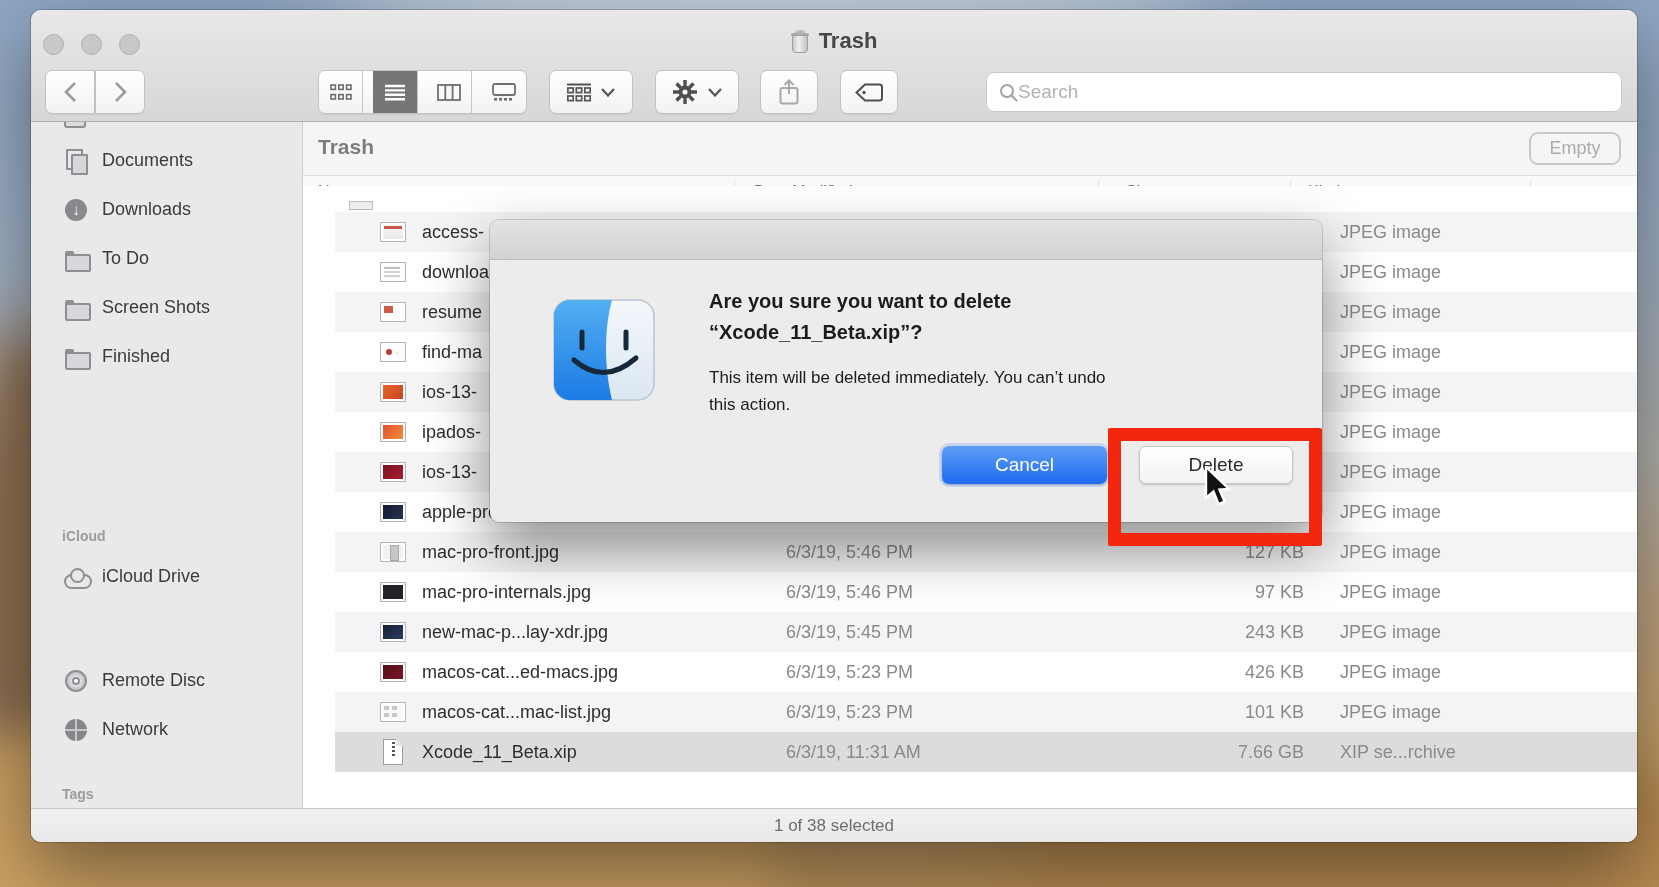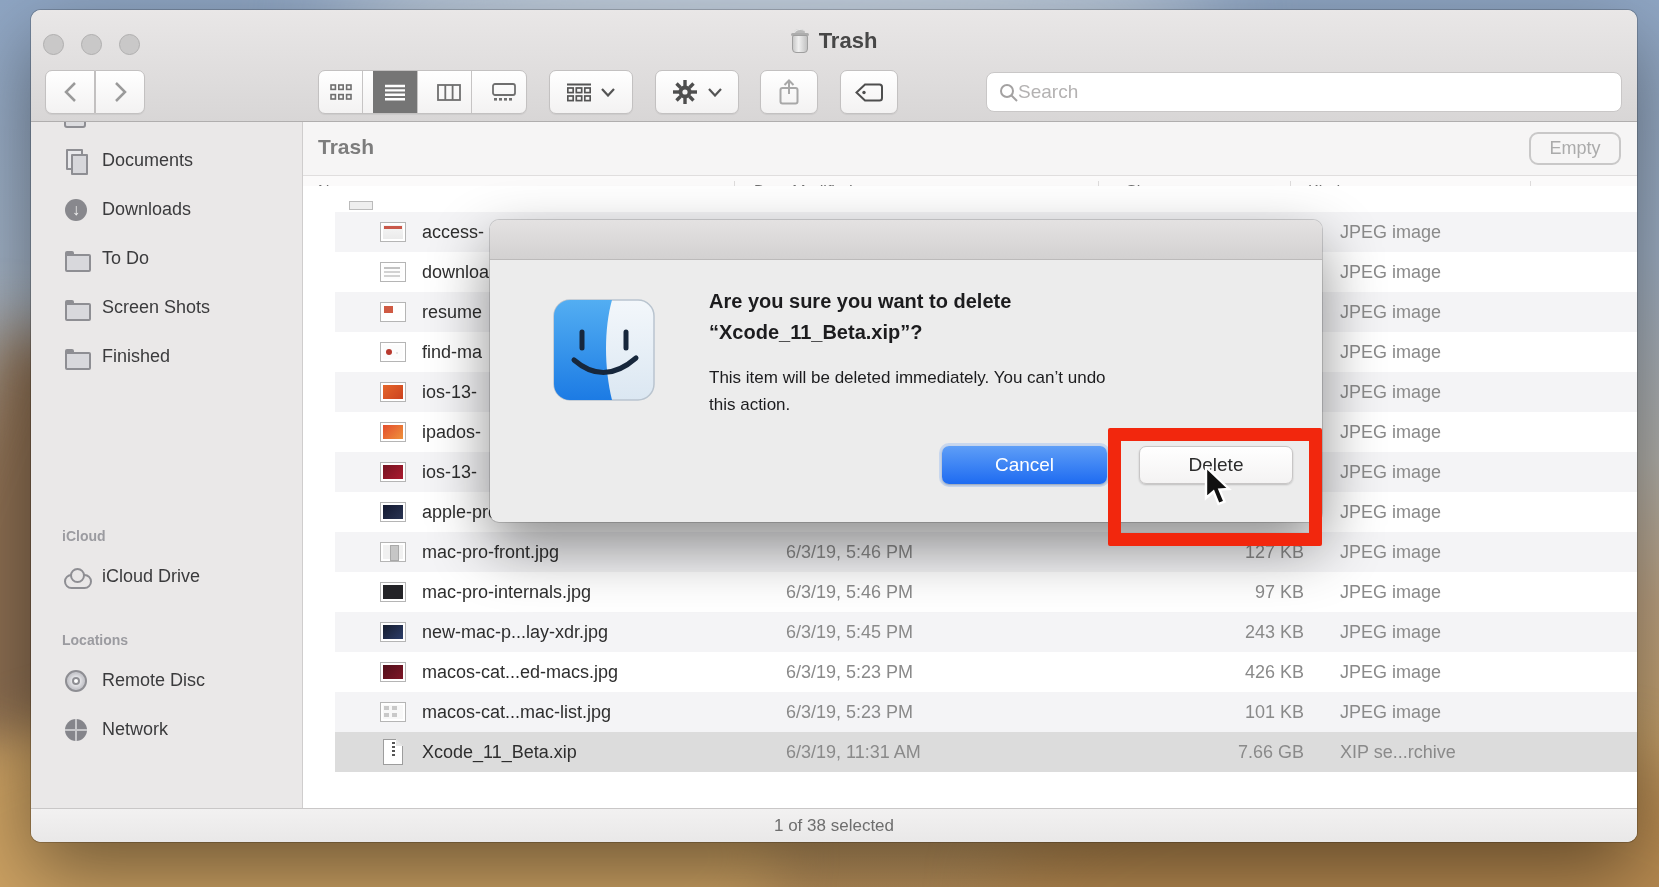--- a/index.html
+++ b/index.html
@@ -296,32 +296,32 @@
     <span>Finished</span>
   </div>
 </div>
       <div class="sb-head" style="position:absolute; top:388px; width:100%;">iCloud</div>
       <div class="sb-list" style="top:430px;">
   <div class="sb-item">
     <span class="sb-ico i-cloud"></span>
     <span>iCloud Drive</span>
   </div>
 </div>
-      <div class="sb-head" style="position:absolute; top:492px; width:100%;">Locations</div>
       <div class="sb-list" style="top:534px;">
   <div class="sb-item">
     <span class="sb-ico i-disc"></span>
     <span>Remote Disc</span>
   </div>
 
   <div class="sb-item">
     <span class="sb-ico i-globe"></span>
     <span>Network</span>
   </div>
 </div>
+      <div class="sb-head" style="position:absolute; top:646px; width:100%;">Tags</div>
 
     </div>
 
     <div class="main">
       <div class="path-header">
         <div class="path-title">Trash</div>
         <button class="empty-btn">Empty</button>
       </div>
       <div class="col-header">
         <span class="lbl" style="left:15px;">Name</span>

